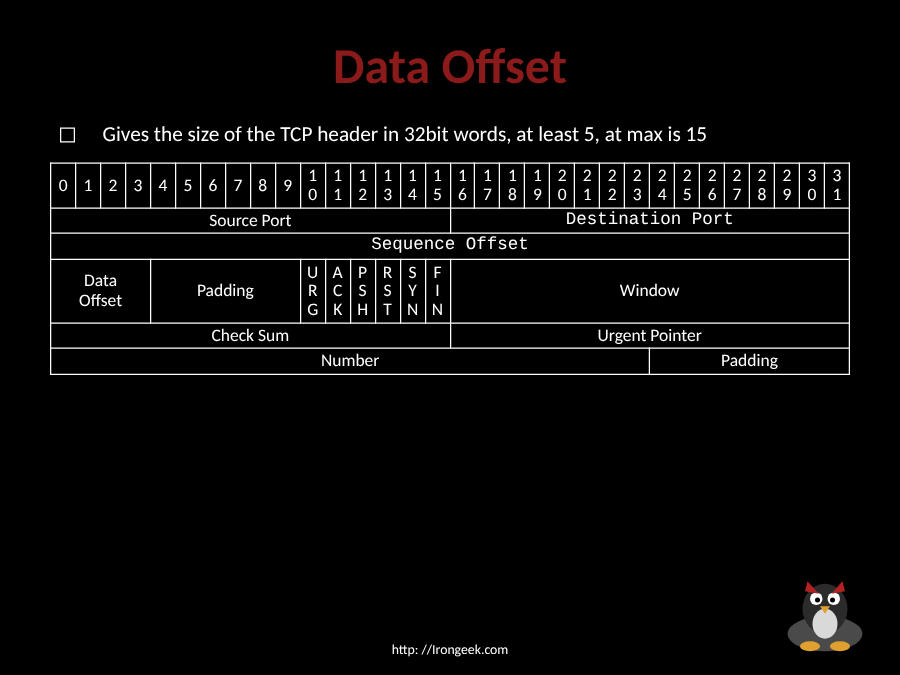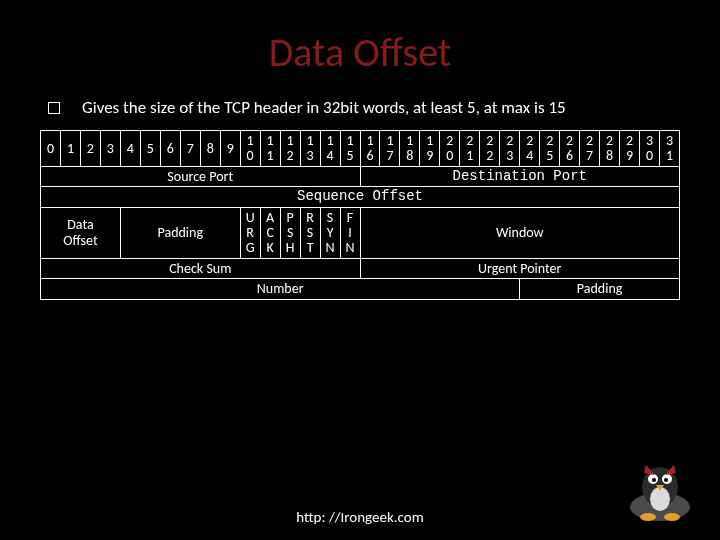--- a/index.html
+++ b/index.html
@@ -8,21 +8,21 @@
     height: 540px;
     background: #000;
     color: #fff;
     font-family: Calibri, Arial, sans-serif;
     overflow: hidden;
     position: relative;
   }
   .title {
     text-align: center;
     font-size: 40px;
-    font-weight: normal;
+    font-weight: bold;
     color: #8b1a1a;
     text-shadow: 1px 1px 2px #000;
     margin-top: 28px;
     margin-bottom: 20px;
   }
   .bullet-row {
     display: flex;
     align-items: center;
     margin-left: 48px;
     margin-bottom: 12px;
@@ -63,21 +63,21 @@
   .flag {
     font-size: 11px;
     line-height: 1.05;
     font-family: Calibri, Arial, sans-serif;
   }
   .footer {
     position: absolute;
     bottom: 14px;
     width: 100%;
     text-align: center;
-    font-size: 15px;
+    font-size: 11px;
     color: #fff;
   }
   .mascot {
     position: absolute;
     right: 20px;
     bottom: 18px;
     width: 80px;
     height: 65px;
   }
 </style>

